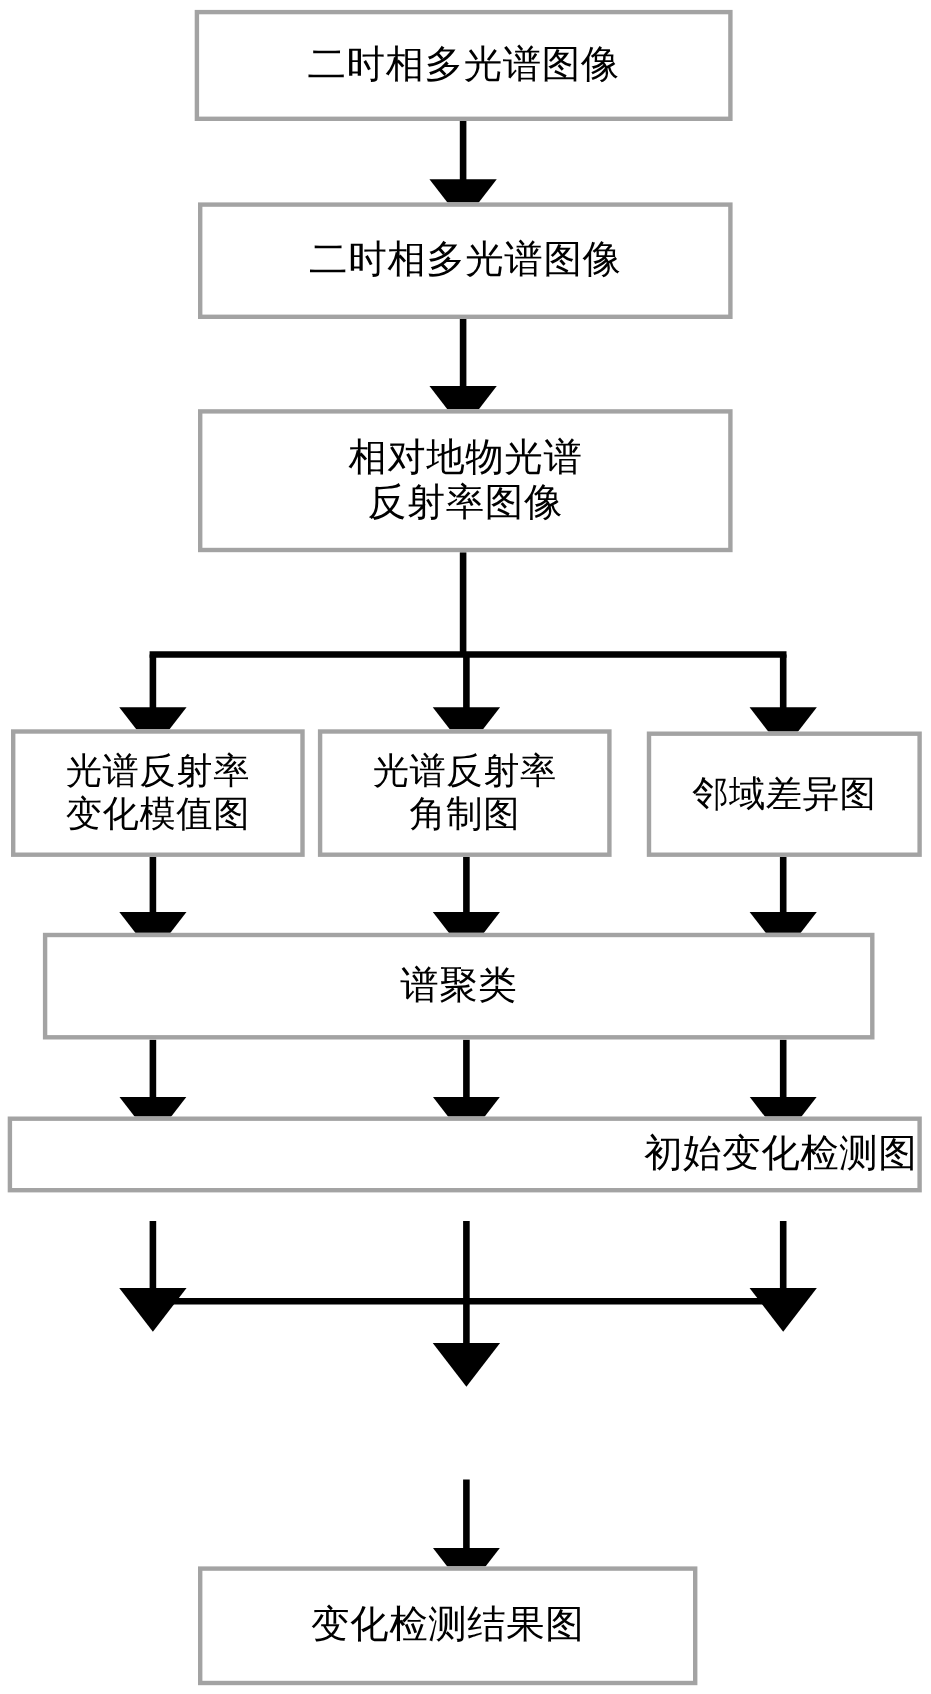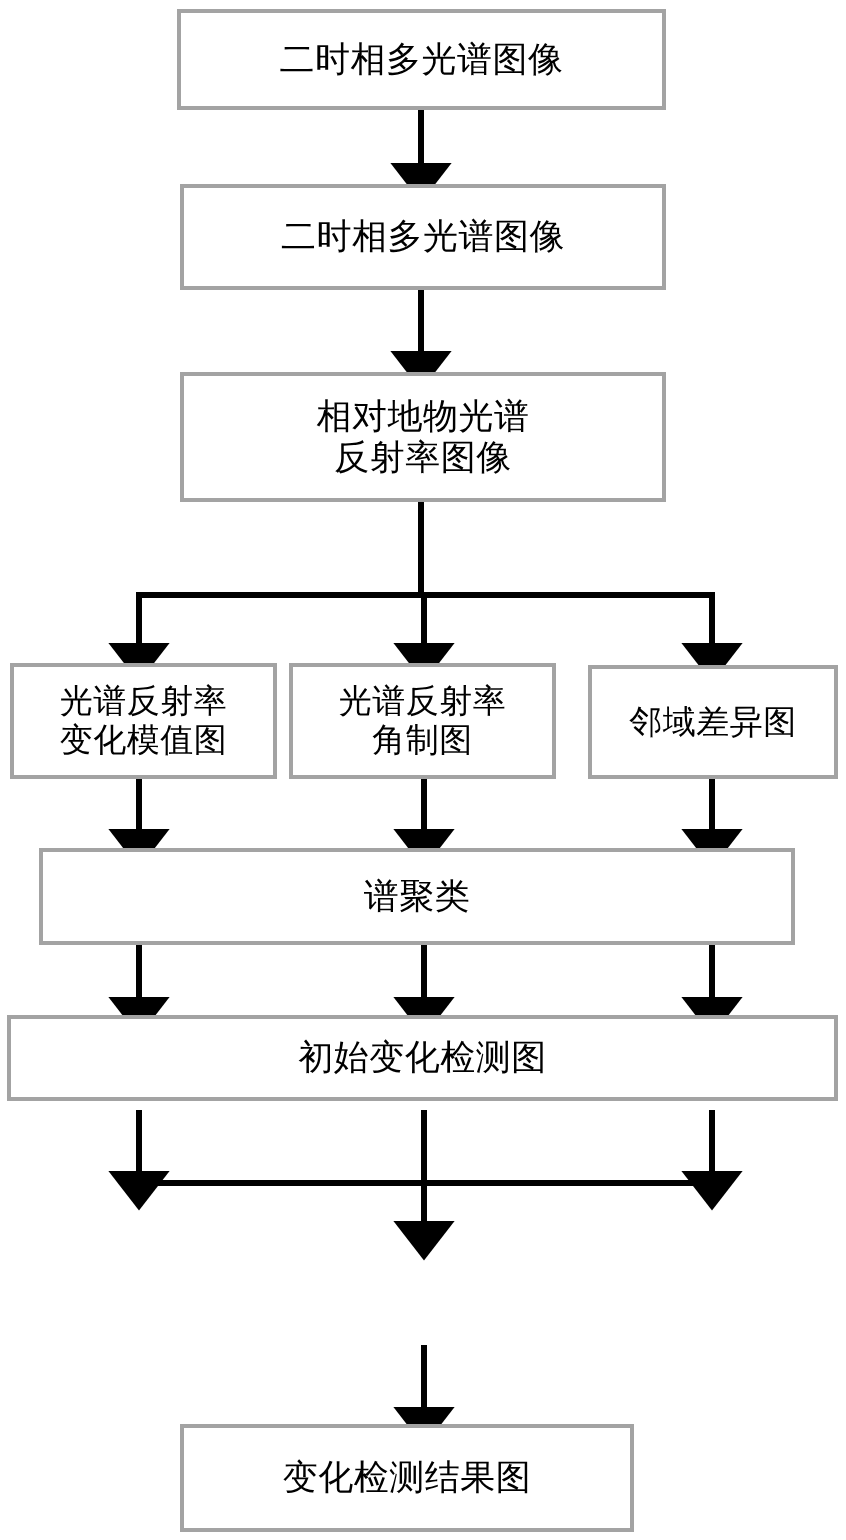--- a/index.html
+++ b/index.html
@@ -114,21 +114,21 @@
   </div>
 
   <div class="node node-narrow" style="left:588px; top:665px; width:250px; height:114px;">
     <span class="label">邻域差异图</span>
   </div>
 
   <div class="node" style="left:7px; top:848px; width:756px; height:97px;margin-left:32px;">
     <span class="label">谱聚类</span>
   </div>
 
-  <div class="node" style="left:7px; top:1015px; width:831px; height:86px;">
+  <div class="node" style="left:7px; top:1015px; width:831px; height:69px;text-align:right;">
     <span class="label">初始变化检测图</span>
   </div>
 
 
   <div class="node" style="left:180px; top:1424px; width:454px; height:108px;">
     <span class="label">变化检测结果图</span>
   </div>
 
 </div>
 

